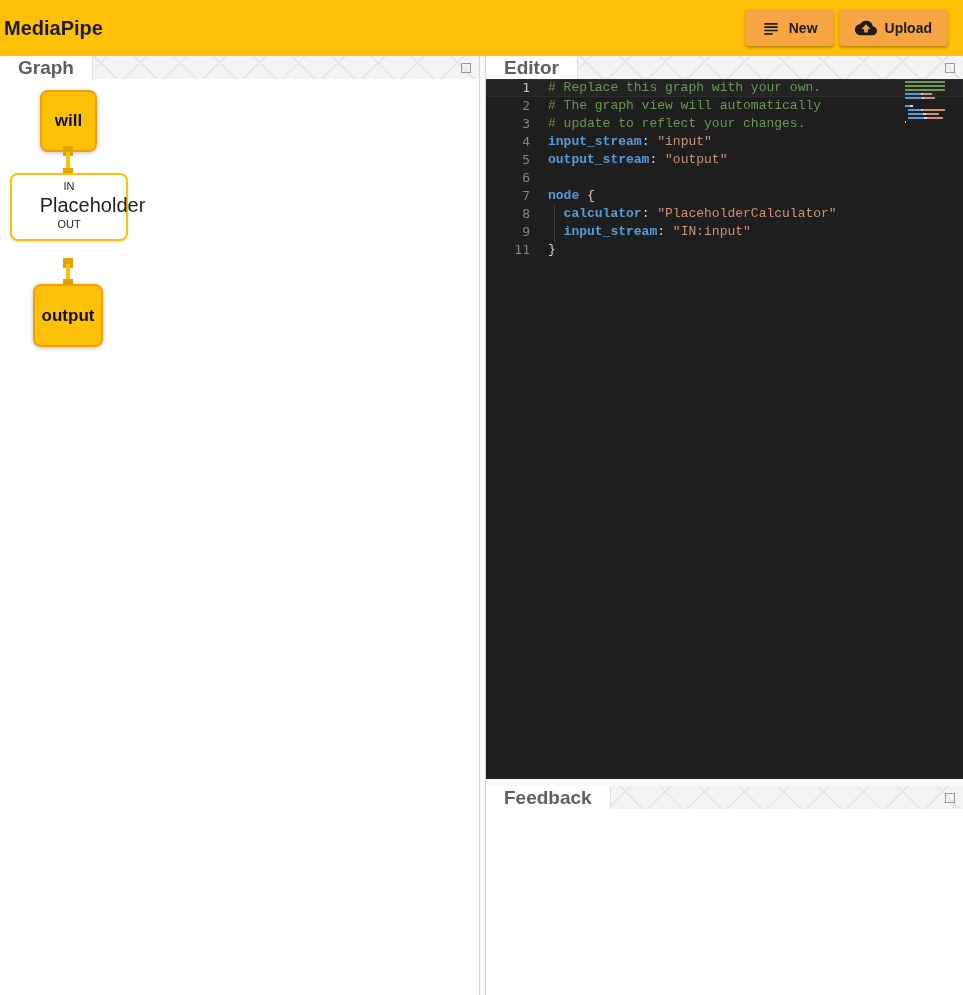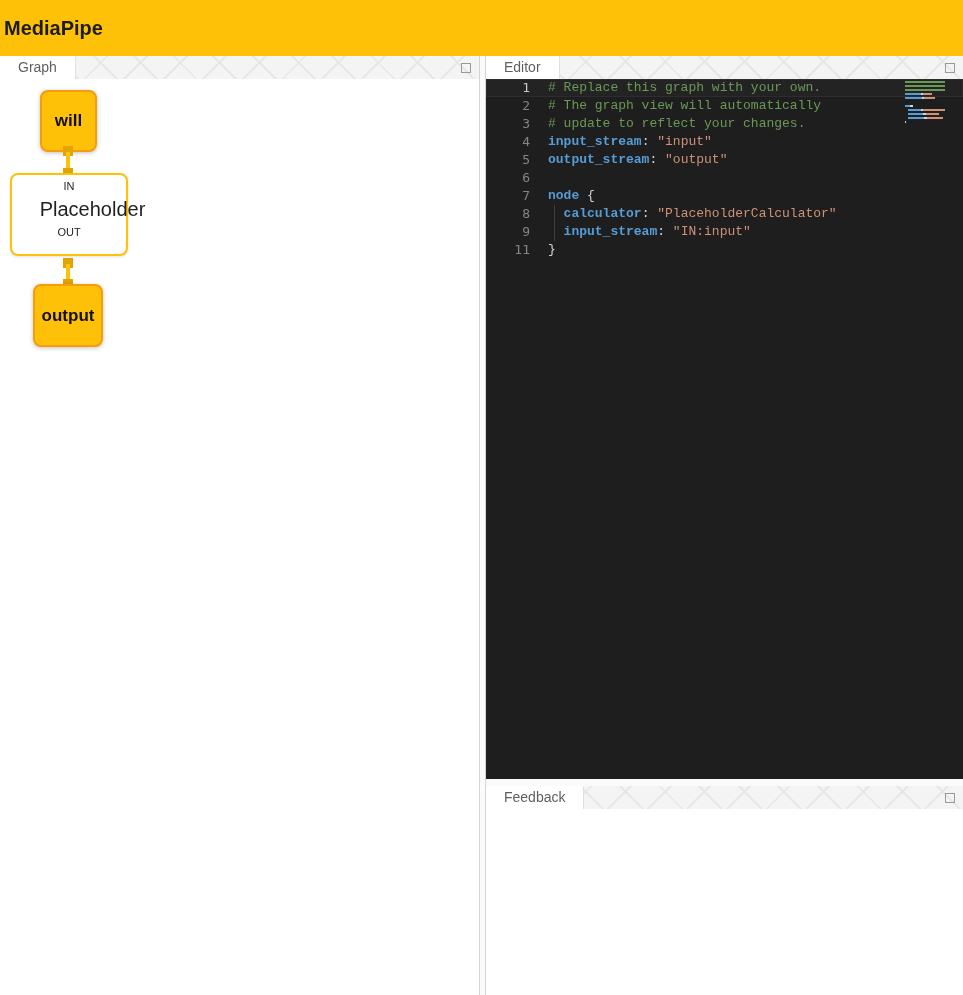--- a/index.html
+++ b/index.html
@@ -19,21 +19,21 @@
   .hbtn svg { display:block; }
 
   
   .tabstrip { position:relative; height:23px;
               background-color:#f4f4f4;
               background-image:
                 repeating-linear-gradient(45deg,  transparent 0 26px, #e7e7e7 26px 28px),
                 repeating-linear-gradient(-45deg, transparent 0 26px, #e7e7e7 26px 28px); }
   .tab { position:absolute; left:0; top:0; height:23px; padding:0 18px;
          background:#fff; border-right:1px solid #e0e0e0;
-         font-size:14px; font-weight:400; color:#5f5f5f; line-height:23px;
+         font-size:19px; font-weight:700; color:#5f5f5f; line-height:23px;
          border-radius:2px 2px 0 0; cursor:pointer; white-space:nowrap; }
   .maxicon { position:absolute; right:8px; top:7px; width:10px; height:10px;
              border:1.5px solid #9a9a9a; background:transparent; cursor:pointer; }
 
   
   .panel-graph   { position:absolute; left:0;   top:56px;  width:479px; bottom:0; }
   .vsplitter     { position:absolute; left:479px; top:56px; bottom:0; width:7px;
                    background:#fbfbfb; border-left:1px solid #d4d4d4;
                    border-right:1px solid #d4d4d4; cursor:col-resize; }
   .panel-editor  { position:absolute; left:486px; right:0; top:56px; height:723px; }
@@ -48,25 +48,25 @@
 
   
   .gnode { position:absolute; border-radius:8px; text-align:center; }
   .stream-node { background:var(--node-fill,#FFC107);
                  border:2px solid var(--node-border,#F59E0B);
                  box-shadow:0 1px 4px rgba(0,0,0,.25);
                  display:flex; align-items:center; justify-content:center;
                  font-size:17px; font-weight:700; color:#111; cursor:pointer; }
   .node-input  { left:40px; top:11px;  width:57px; height:62px; }
   .node-output { left:33px; top:205px; width:70px; height:63px; }
-  .calc-node { left:10px; top:94px; width:118px; height:83px; background:#fff;
+  .calc-node { left:10px; top:94px; width:118px; height:68px; background:#fff;
                border:2px solid var(--node-fill,#FFC107); border-radius:8px;
                box-shadow:0 1px 3px rgba(0,0,0,.12);
                display:flex; flex-direction:column; justify-content:space-between;
-               align-items:center; padding:5px 0 16px; cursor:pointer; }
+               align-items:center; padding:5px 0 9px; cursor:pointer; }
   .port-label { font-size:11px; color:#1f1f1f; }
   .calc-name  { font-size:20px; color:#1f1f1f;margin-left:47px; }
   .edge { position:absolute; left:66px; width:4px;
           background:var(--connector,#FFC107); }
   .edge-1 { top:73px;  height:22px; }
   .edge-2 { top:185px; height:21px; }
   .portsq { position:absolute; left:63px; width:10px; height:10px;
             background:var(--port-square,#E2A400); }
   .sq1 { top:67px; }  .sq2 { top:89px; }
   .sq3 { top:179px; } .sq4 { top:200px; }
@@ -89,20 +89,38 @@
 
   .minimap { position:absolute; right:18px; top:2px; width:40px; overflow:hidden; }
   .mrow { height:2px; margin-bottom:2px; white-space:nowrap; font-size:0; }
   .mseg { display:inline-block; height:2px; }
 </style>
 </head>
 <body>
 
 <header class="app-header">
   <div class="app-title">MediaPipe</div>
+  <div class="header-actions">
+    <button class="hbtn">
+      <span>
+        <svg width="20" height="20" viewBox="0 0 24 24" fill="#1c1c1c">
+          <path d="M4 6h16v2H4zM4 10h16v2H4zM4 14h16v2H4zM4 18h10v2H4z"></path>
+        </svg>
+      </span>
+      <span>New</span>
+    </button>
+    <button class="hbtn">
+      <span>
+        <svg width="22" height="22" viewBox="0 0 24 24" fill="#1c1c1c">
+          <path d="M19.35 10.04A7.49 7.49 0 0 0 12 4C9.11 4 6.6 5.64 5.35 8.04A5.994 5.994 0 0 0 0 14c0 3.31 2.69 6 6 6h13c2.76 0 5-2.24 5-5 0-2.64-2.05-4.78-4.65-4.96zM14 13v4h-4v-4H7l5-5 5 5h-3z"></path>
+        </svg>
+      </span>
+      <span>Upload</span>
+    </button>
+  </div>
 </header>
 
 <section class="panel-graph">
   <div class="tabstrip">
     <div class="tab">Graph</div>
     <span class="maxicon"></span>
   </div>
   <div class="graph-content">
     <div class="gnode stream-node node-input">
       <span>will</span>

